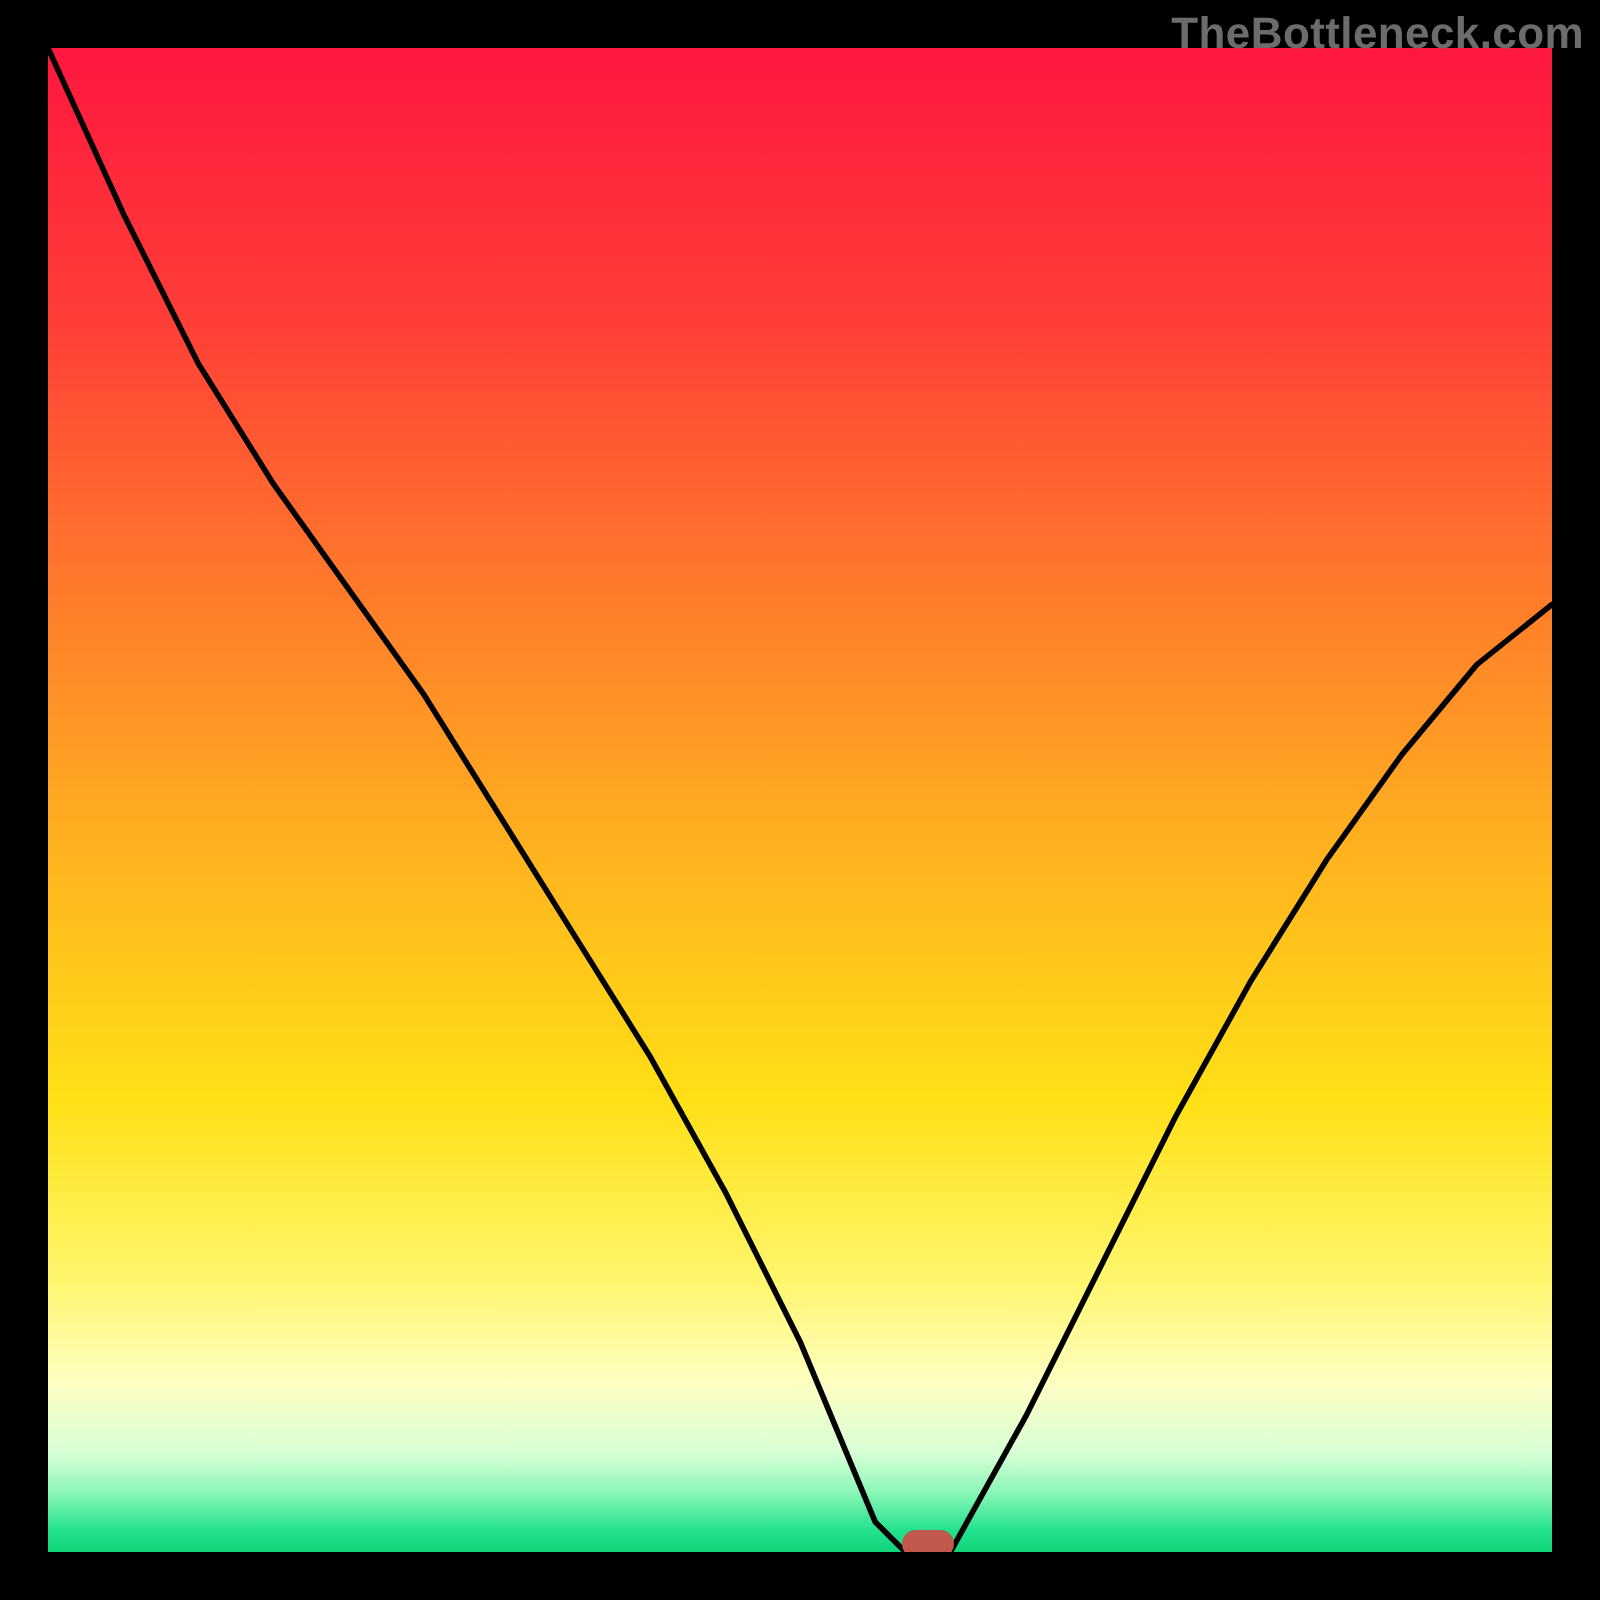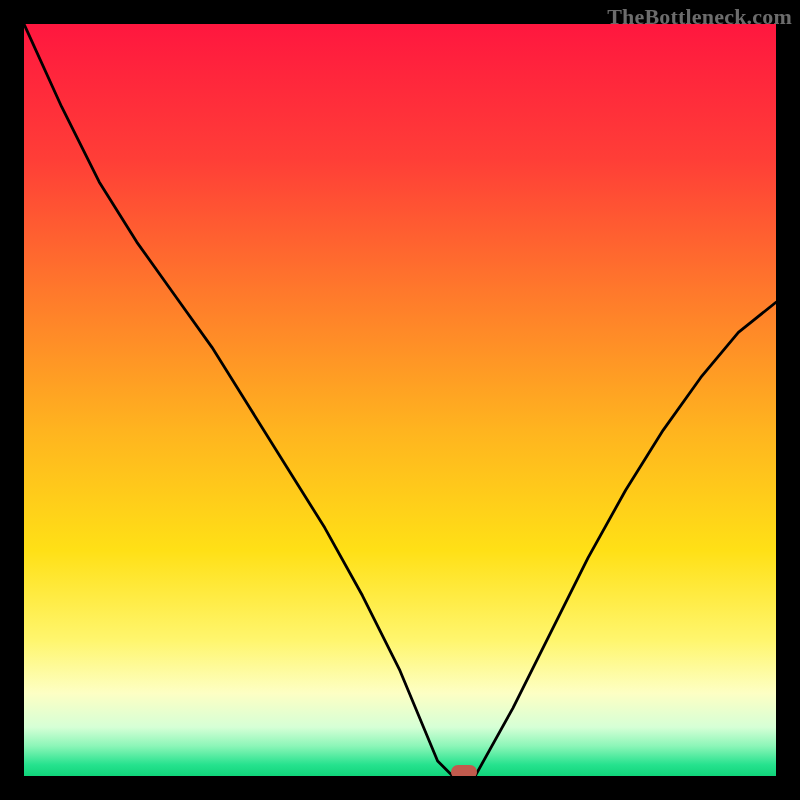--- a/index.html
+++ b/index.html
@@ -30,21 +30,21 @@
     position: absolute;
     left: 0;
     top: 0;
     width: 100%;
     height: 100%;
   }
   .watermark {
     position: absolute;
     top: 4px;
     right: 8px;
-    font-family: Liberation Serif, serif;
+    font-family: Liberation Sans, sans-serif;
     font-size: 22px;
     font-weight: bold;
     color: #6c6c6c;
     letter-spacing: 0.2px;
   }
   .curve {
     position: absolute;
     left: 0;
     top: 0;
     width: 100%;

